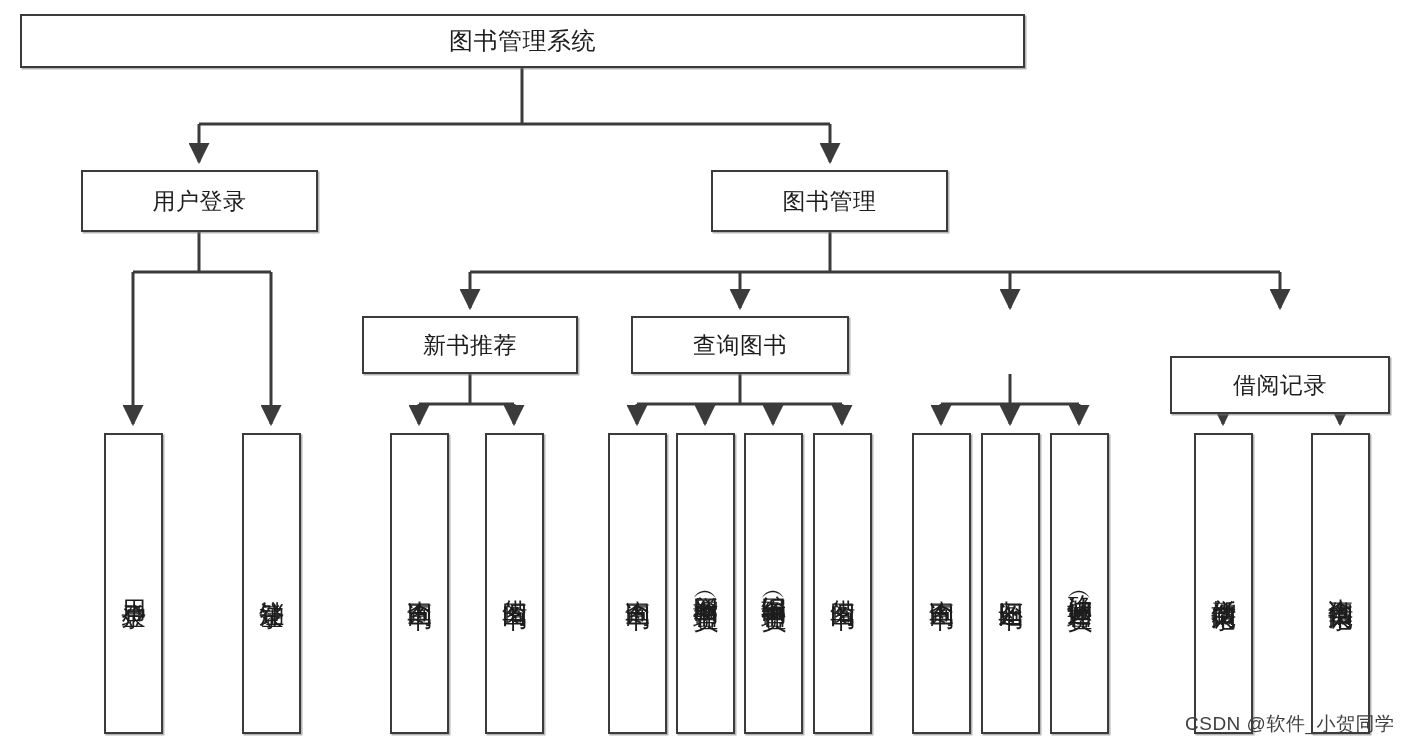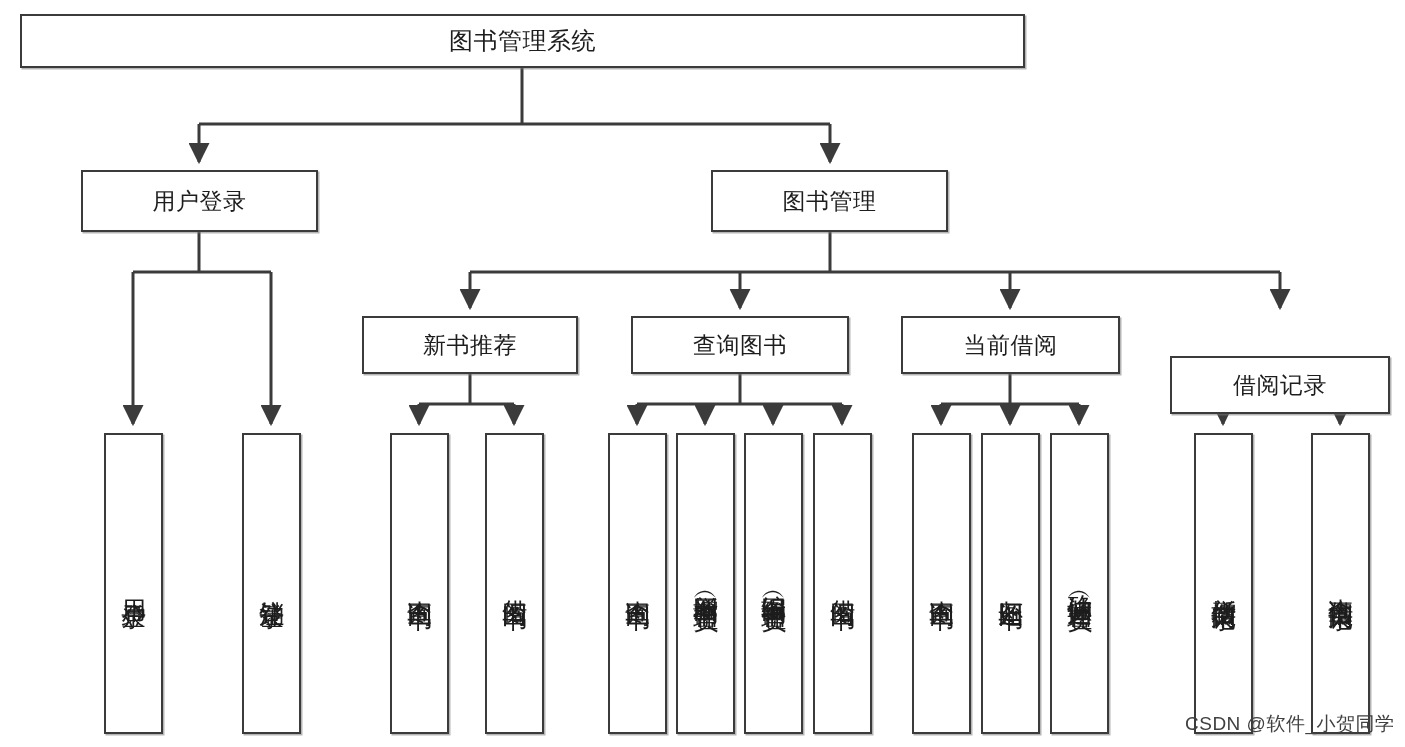--- a/index.html
+++ b/index.html
@@ -122,23 +122,20 @@
   <div class="node h" style="left:711px;top:170px;width:237px;height:62px;">
     <span class="lbl">图书管理</span>
   </div>
 
   <div class="node h" style="left:362px;top:316px;width:216px;height:58px;">
     <span class="lbl">新书推荐</span>
   </div>
   <div class="node h" style="left:631px;top:316px;width:218px;height:58px;">
     <span class="lbl">查询图书</span>
   </div>
-  <div class="node h" style="left:901px;top:316px;width:219px;height:58px;">
-    <span class="lbl">当前借阅</span>
-  </div>
   <div class="node h" style="left:1170px;top:316px;width:220px;height:58px;margin-top:40px;">
     <span class="lbl">借阅记录</span>
   </div>
 
   <div class="node v" style="left:104px;top:433px;width:59px;height:301px;">
     <span class="lbl">用户登录</span>
   </div>
   <div class="node v" style="left:242px;top:433px;width:59px;height:301px;">
     <span class="lbl">注销登录</span>
   </div>

